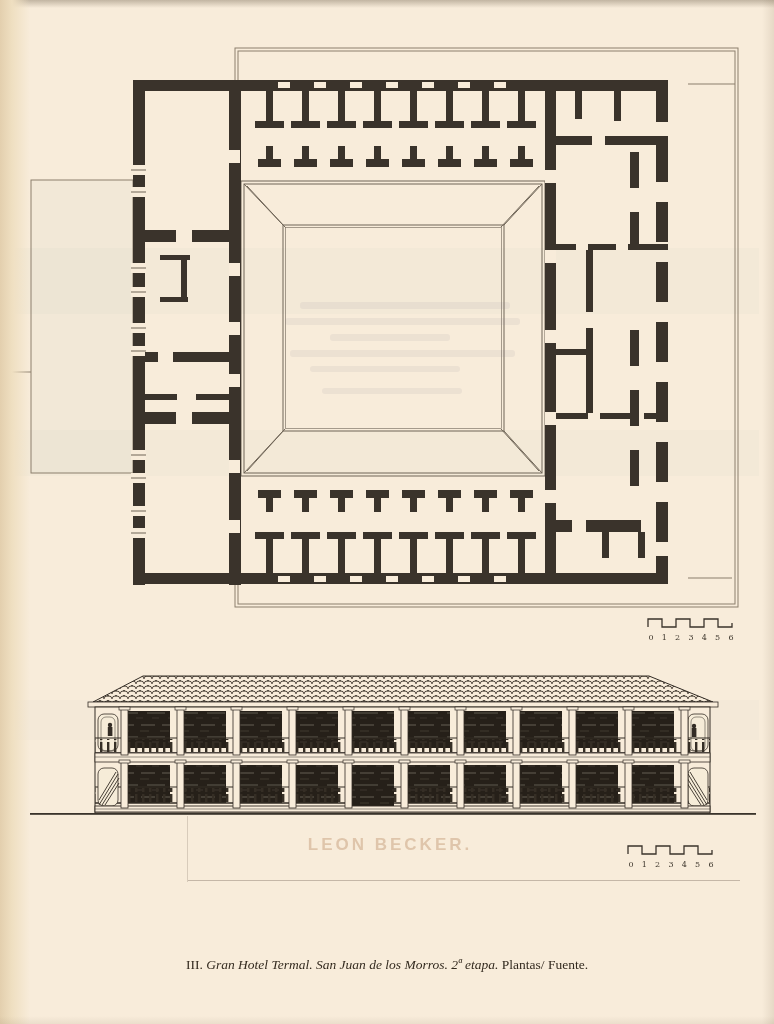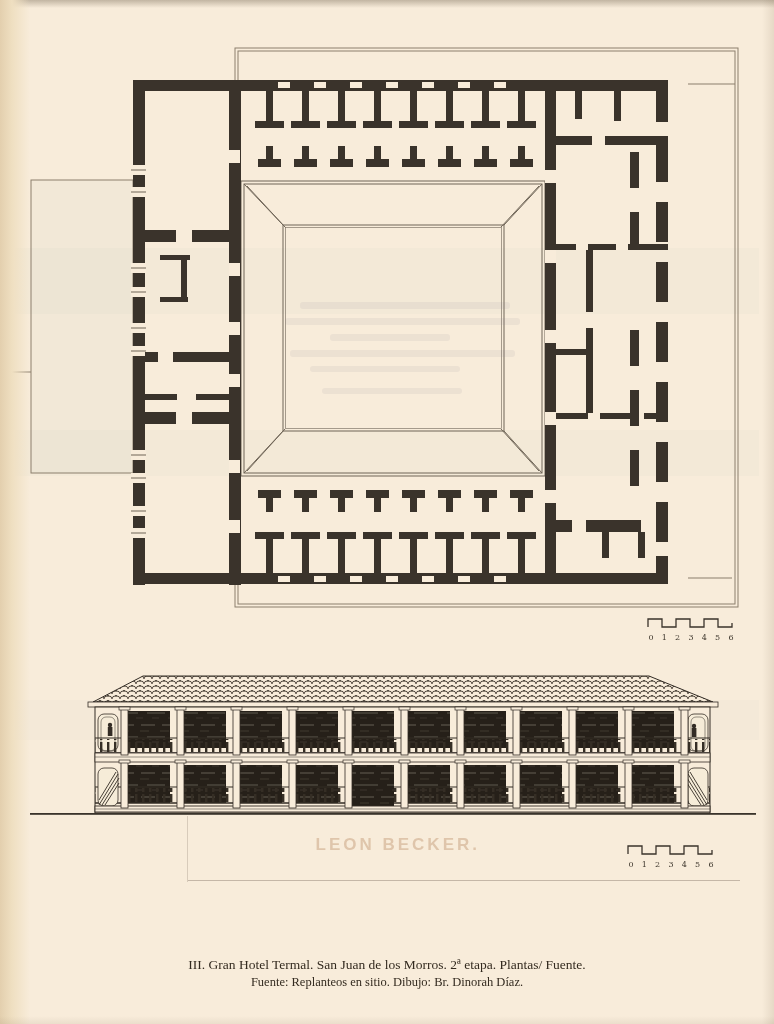--- a/index.html
+++ b/index.html
@@ -36,35 +36,35 @@
   #scale-bar-plan{left:646px;top:614px;}
   #scale-bar-facade{left:626px;top:841px;}
 
   
   .ghost-text{
     position:absolute;left:300px;top:835px;width:180px;
     font-family:"Liberation Sans", sans-serif;
     font-weight:bold;font-size:17px;letter-spacing:3px;
     color:rgba(186,140,100,0.40);
     filter:blur(0.5px);
-    text-align:right;
+    text-align:center;
   }
   .ghost-hline{position:absolute;left:188px;top:880px;width:552px;height:1px;
     background:rgba(120,105,90,0.40);}
   .ghost-vline{position:absolute;left:187px;top:816px;width:1px;height:66px;
     background:rgba(120,105,90,0.25);}
 
   
   .caption{
     position:absolute;left:0;top:956px;width:774px;
     text-align:center;color:#332a1f;
   }
   .caption .line1{font-size:13.5px;line-height:1.3;}
   .caption .line2{font-size:12.5px;line-height:1.3;}
-  .caption .it{margin-top:40px;}
+  .caption .it{font-style:italic;margin-top:40px;}
 </style>
 </head>
 <body>
 
 <div class="page">
 
   <div class="tint t1"></div>
   <div class="tint t2"></div>
   <div class="tint t3"></div>
 
@@ -444,20 +444,19 @@
   <div class="ghost-text">LEON BECKER.</div>
   <div class="ghost-hline"></div>
   <div class="ghost-vline"></div>
 
   <div class="caption">
     <div class="line1">
       <span>III.</span>
       <span class="it">Gran Hotel Termal. San Juan de los Morros. 2ª etapa.</span>
       <span>Plantas/ Fuente.</span>
     </div>
-    <div class="line2">Fuente: Replanteos en sitio. Dibujo: Br. Dinorah Díaz.</div>
   </div>
 
   <div class="edge-top"></div>
   <div class="edge-left"></div>
   <div class="edge-right"></div>
   <div class="edge-bottom"></div>
 </div>
 
 </body></html>

